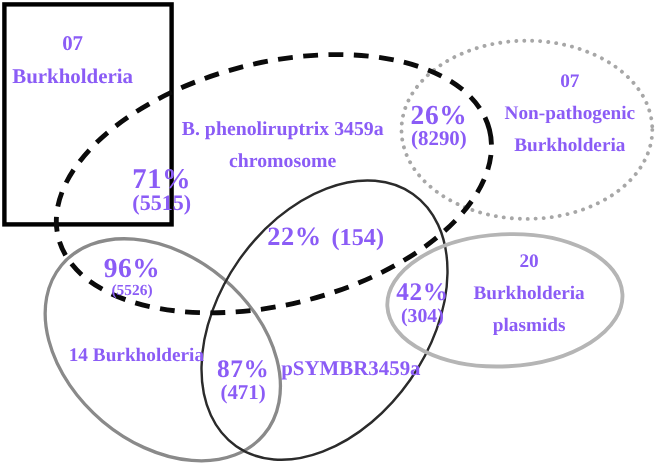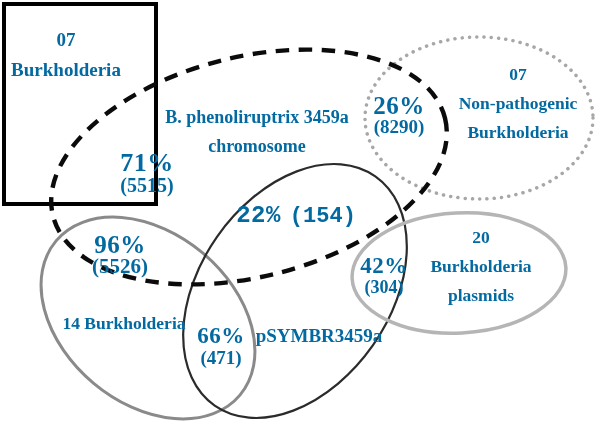--- a/index.html
+++ b/index.html
@@ -1,29 +1,29 @@
 <!DOCTYPE html>
 <html><head>
 <meta charset="utf-8">
 <style>
   html,body { margin:0; padding:0; background:#ffffff; }
   .canvas {
     position:relative; width:596px; height:424px; background:#ffffff;
     font-family:"Liberation Serif","DejaVu Serif",serif;
-    font-weight:bold; color:#0369a1; overflow:hidden;
+    font-weight:bold; color:#8b5cf6; overflow:hidden;
   }
   .canvas svg { position:absolute; left:0; top:0; }
   .lbl {
     position:absolute; transform:translate(-50%,-50%);
     text-align:center; white-space:nowrap; line-height:1.2;
   }
   .lbl div { margin:0; }
   .stat .pct { letter-spacing:0.5px; }
   .stat .cnt { letter-spacing:0px; }
-  .rowstat span { vertical-align:baseline;font-family:Liberation Mono, monospace; }
+  .rowstat span { vertical-align:baseline; }
 </style>
 </head>
 <body>
 
 <div class="canvas">
 
   <svg width="600" height="424" viewBox="0 0 600 424">
 
     <rect x="4" y="4" width="152" height="200" fill="none" stroke-width="4" stroke="#000000"></rect>
 
@@ -73,30 +73,30 @@
     <div class="cnt" style="font-size:20px; line-height:21px">(5515)</div>
   </div>
 
   <div class="lbl stat" style="left:399px; top:115px">
     <div class="pct" style="font-size:25px; line-height:23px">26%</div>
     <div class="cnt" style="font-size:19px; line-height:20px">(8290)</div>
   </div>
 
   <div class="lbl stat" style="left:120px; top:254px">
     <div class="pct" style="font-size:25px; line-height:23px">96%</div>
-    <div class="cnt" style="font-size:21px; line-height:20px">(5526)</div>
+    <div class="cnt" style="font-size:14px; line-height:20px">(5526)</div>
   </div>
 
   <div class="lbl stat rowstat" style="left:296px; top:216px">
     <span class="pct" style="font-size:24px">22%</span>
     <span class="cnt" style="font-size:22px; margin-left:5px">(154)</span>
   </div>
 
   <div class="lbl stat" style="left:221px; top:346px">
-    <div class="pct" style="font-size:23px; line-height:22px">66%</div>
+    <div class="pct" style="font-size:23px; line-height:22px">87%</div>
     <div class="cnt" style="font-size:19px; line-height:21px">(471)</div>
   </div>
 
   <div class="lbl stat" style="left:384px; top:276px">
     <div class="pct" style="font-size:23px; line-height:22px">42%</div>
     <div class="cnt" style="font-size:18px; line-height:20px">(304)</div>
   </div>
 
 </div>
 

